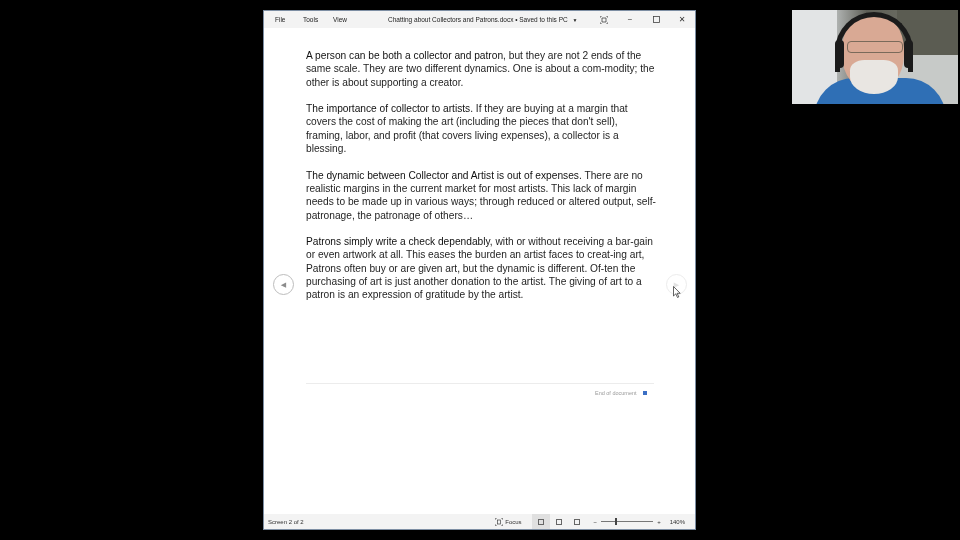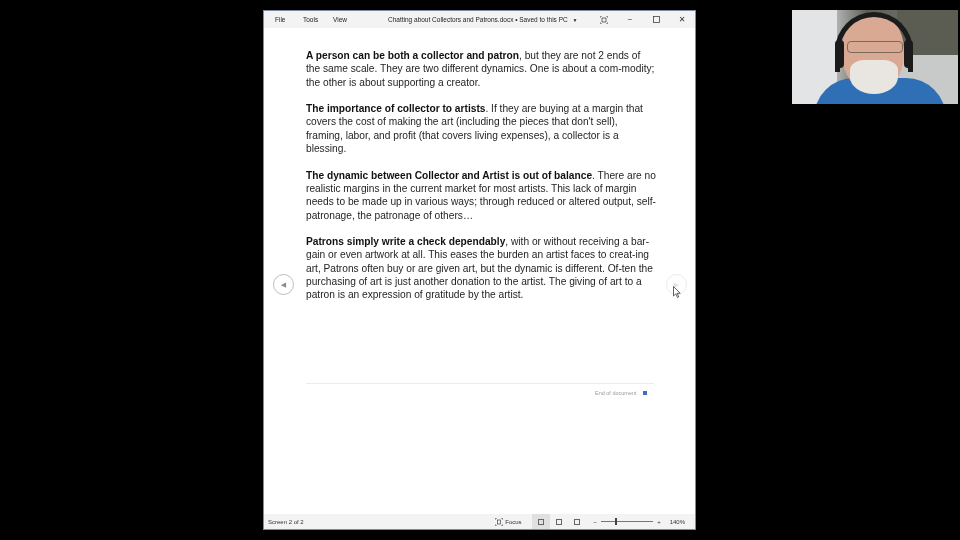--- a/index.html
+++ b/index.html
@@ -26,21 +26,21 @@
       width: 26px; height: 17px; display: flex; align-items: center; justify-content: center;
       font-size: 8px; color: #333;
     }
 
     .doc-area { flex: 1; position: relative; background: #fff; overflow: hidden; }
     .page-body {
       position: absolute; left: 42px; top: 21px; width: 350px;
       font-size: 10.2px; line-height: 13.3px; color: #1e1e1e;
     }
     .para { margin-bottom: 13.3px; }
-    .para b { font-weight: bold; color: #111; }
+    .para b { font-weight: normal; color: #111; }
 
     .nav-arrow {
       position: absolute; width: 21px; height: 21px; border-radius: 50%;
       border: 1.5px solid #bdbdbd; display: flex; align-items: center; justify-content: center;
       color: #8c8c8c; font-size: 7px;
     }
     .nav-prev { left: 9px; top: 246px; }
     .nav-next { left: 402px; top: 246px; border-color: #ececec; color: #e2e2e2; }
     .cursor { position: absolute; left: 409px; top: 258px; width: 8px; height: 12px; }
 
@@ -123,21 +123,21 @@
       <div class="win-btn">
         <span>✕</span>
       </div>
     </div>
   </div>
 
   <div class="doc-area">
     <div class="page-body">
       <p class="para"><b>A person can be both a collector and patron</b><span>, but they are not 2 ends of the same scale.  They are two different dynamics.  One is about a com-modity; the other is about supporting a creator.</span></p>
       <p class="para"><b>The importance of collector to artists</b><span>.  If they are buying at a margin that covers the cost of making the art (including the pieces that don't sell), framing, labor, and profit (that covers living expenses), a collector is a blessing.</span></p>
-      <p class="para"><b>The dynamic between Collector and Artist is out of balance</b><span>.  There are no realistic margins in the current market for most artists.  This lack of margin needs to be made up in various ways; through reduced or altered output, self-patronage, the patronage of others…</span></p>
+      <p class="para"><b>The dynamic between Collector and Artist is out of expenses</b><span>.  There are no realistic margins in the current market for most artists.  This lack of margin needs to be made up in various ways; through reduced or altered output, self-patronage, the patronage of others…</span></p>
       <p class="para"><b>Patrons simply write a check dependably</b><span>, with or without receiving a bar-gain or even artwork at all.  This eases the burden an artist faces to creat-ing art, Patrons often buy or are given art, but the dynamic is different.  Of-ten the purchasing of art is just another donation to the artist.  The giving of art to a patron is an expression of gratitude by the artist.</span></p>
     </div>
 
     <div class="nav-arrow nav-prev">
       <span>◀</span>
     </div>
     <div class="nav-arrow nav-next">
       <span>▶</span>
     </div>
     <svg class="cursor" viewBox="0 0 8 12">

